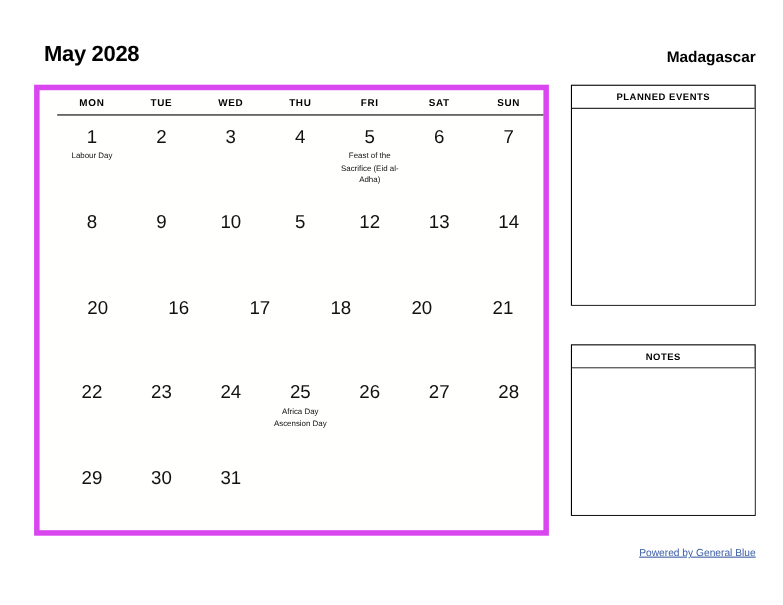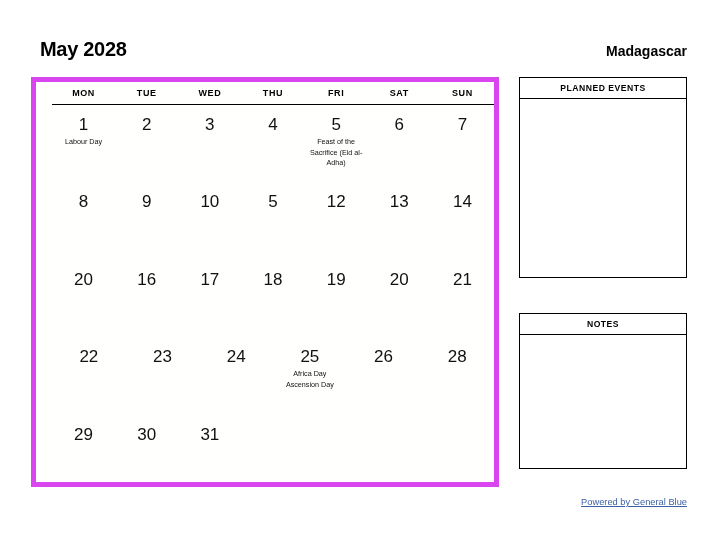--- a/index.html
+++ b/index.html
@@ -227,23 +227,20 @@
           <div class="day-cell">
             <div class="day-num">16</div>
           </div>
           <div class="day-cell">
             <div class="day-num">17</div>
           </div>
           <div class="day-cell">
             <div class="day-num">18</div>
           </div>
           <div class="day-cell">
-            <div class="day-num">19</div>
-          </div>
-          <div class="day-cell">
             <div class="day-num">20</div>
           </div>
           <div class="day-cell">
             <div class="day-num">21</div>
           </div>
         </div>
         <div class="week-row">
           <div class="day-cell">
             <div class="day-num">22</div>
           </div>
@@ -257,20 +254,23 @@
             <div class="day-num">25</div>
             <div class="day-events">
               <div class="event">Africa Day</div>
               <div class="event">Ascension Day</div>
             </div>
           </div>
           <div class="day-cell">
             <div class="day-num">26</div>
           </div>
           <div class="day-cell">
+            <div class="day-num">27</div>
+          </div>
+          <div class="day-cell">
             <div class="day-num">28</div>
           </div>
         </div>
         <div class="week-row">
           <div class="day-cell">
             <div class="day-num">29</div>
           </div>
           <div class="day-cell">
             <div class="day-num">30</div>
           </div>

